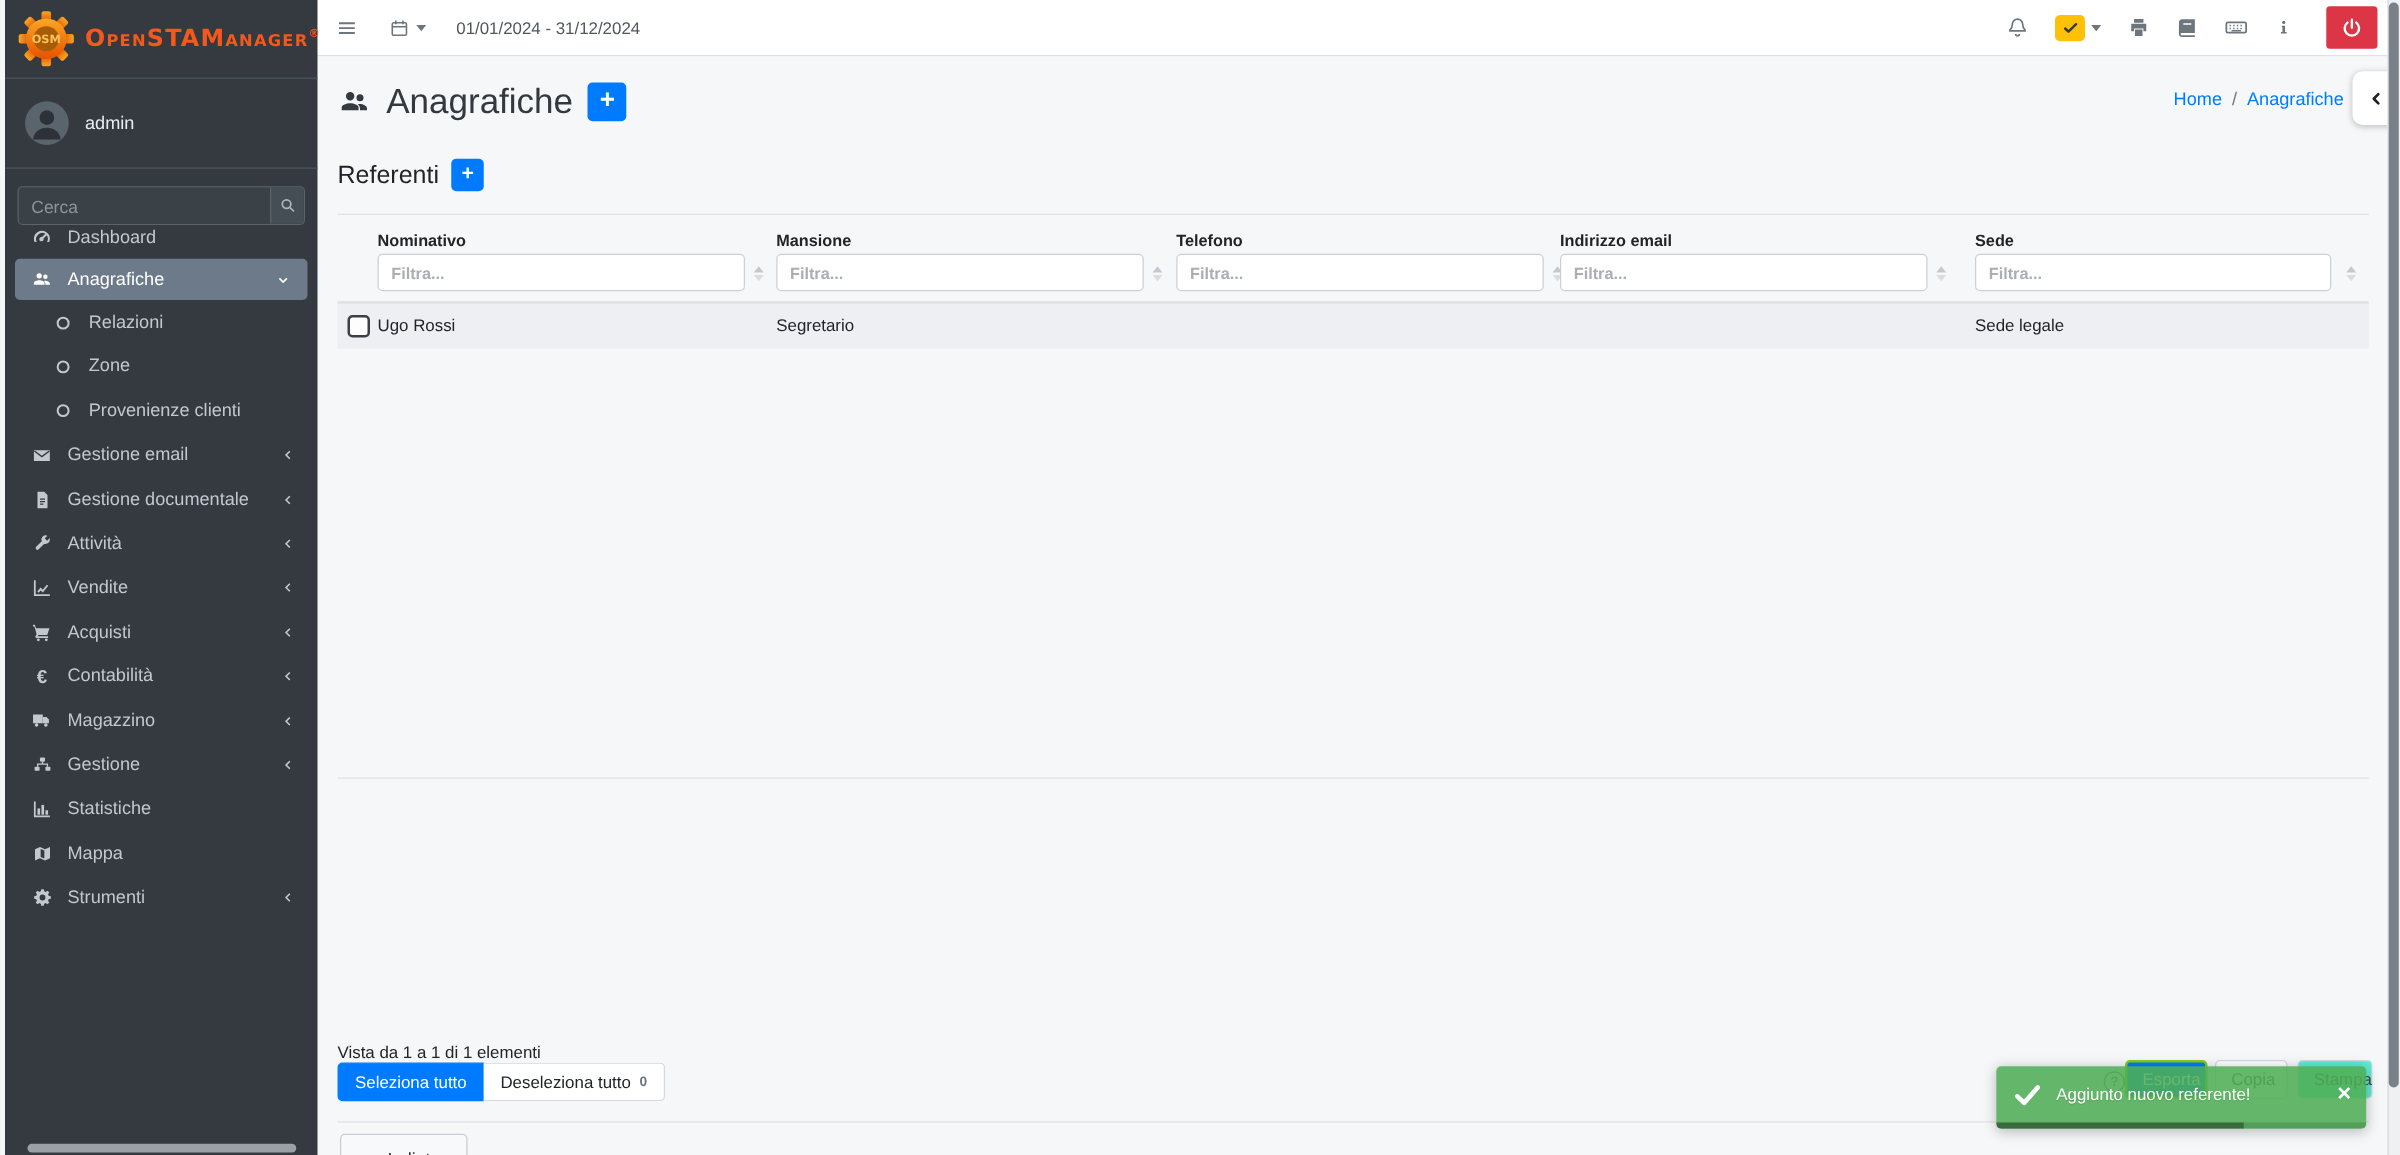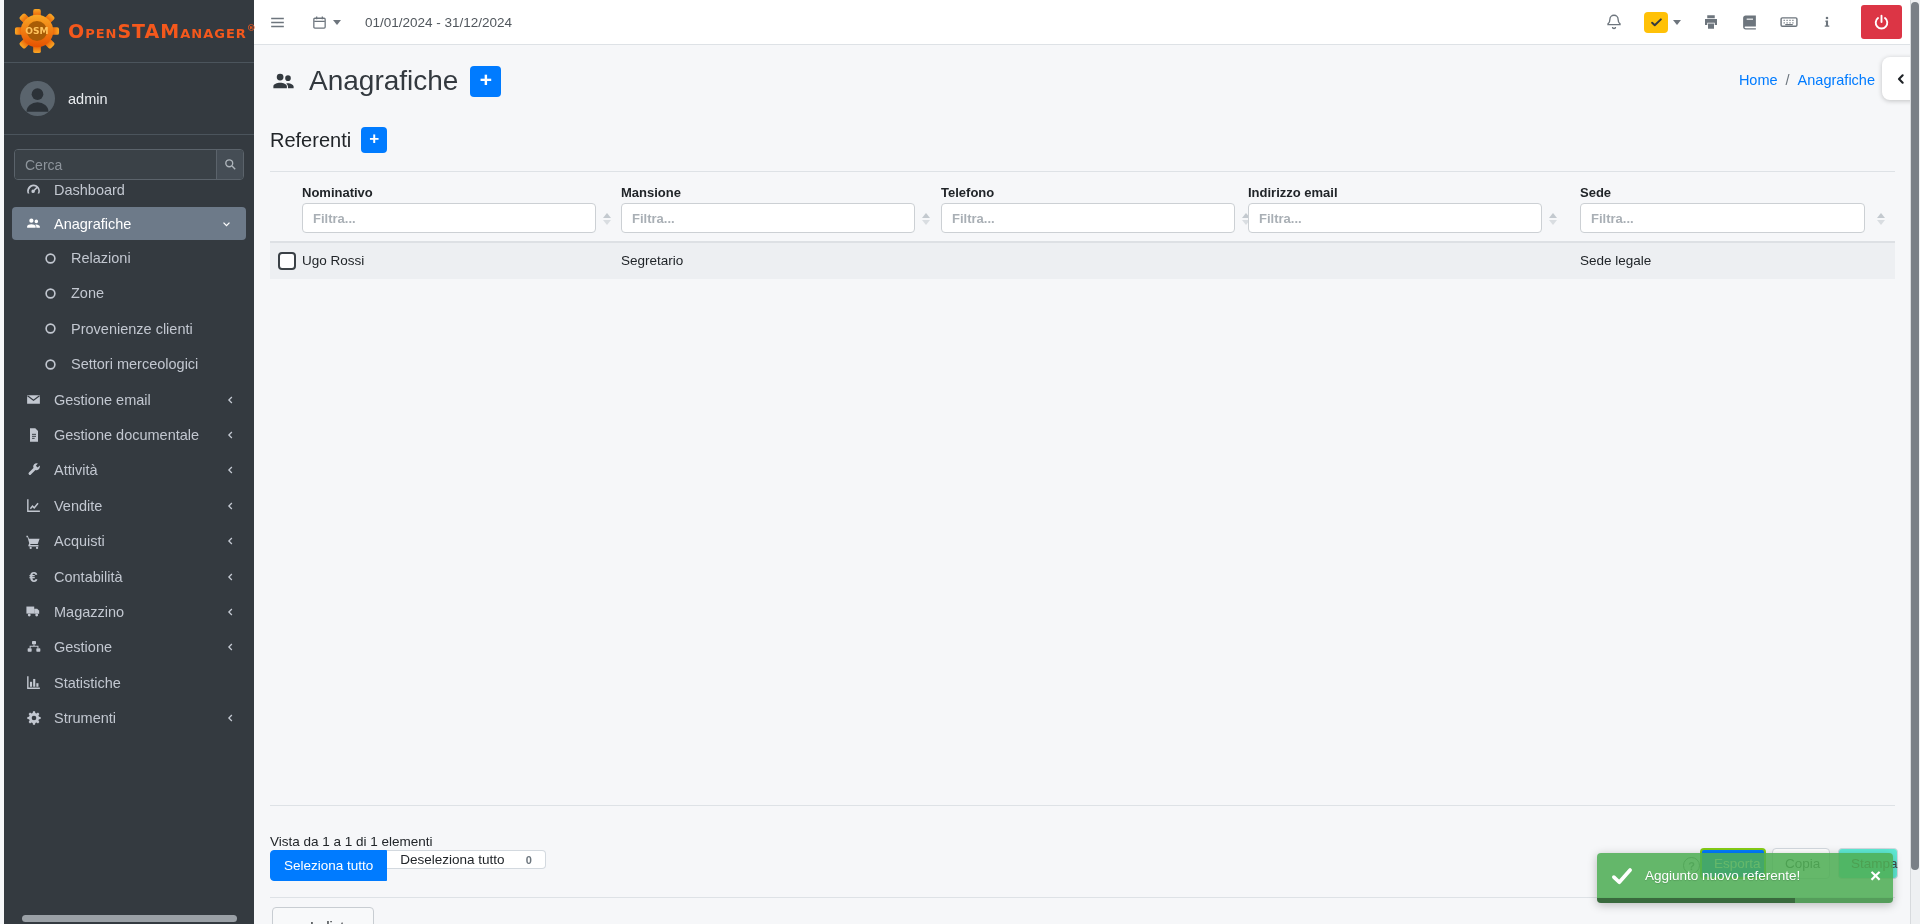--- a/index.html
+++ b/index.html
@@ -47,38 +47,38 @@
   .plus-lg { width:31px; height:31px; font-size:21px; }
   .plus-sm { width:26px; height:26px; font-size:17px; }
   .breadcrumb { position:absolute; top:27px; right:45px; font-size:14.5px; display:flex; gap:8px; }
   .breadcrumb a { color:#007bff; text-decoration:none; cursor:pointer; }
   .bc-sep { color:#6c757d; }
   .collapse-btn { position:absolute; left:1632px; top:12px; width:38px; height:43px; background:#fff; border:0; border-radius:8px 0 0 8px; box-shadow:0 1px 5px rgba(0,0,0,.22); cursor:pointer; display:flex; align-items:center; justify-content:center; z-index:6; }
   .section-head { position:absolute; left:20px; top:82px; display:flex; align-items:center; gap:10px; }
   .section-title { font-size:20px; font-weight:400; color:#212529; }
 
   
-  .dtable { position:absolute; left:20px; right:25px; top:126px; height:635px; border-top:1px solid #dee2e6; border-bottom:1px solid #dee2e6; }
+  .dtable { position:absolute; left:20px; right:25px; top:126px; height:452px; border-top:1px solid #dee2e6; border-bottom:1px solid #dee2e6; }
   .thead { position:relative; height:71px; border-bottom:2px solid #dde0e4; }
   .th { position:absolute; top:13px; width:319px; }
   .th-label { font-size:13px; font-weight:700; color:#212529; display:block; margin-bottom:3px; cursor:pointer; }
   .th input { width:294px; height:30px; border:1px solid #ccd0d4; border-radius:4px; padding:0 10px; font-size:13px; color:#495057; outline:none; font-family:inherit; background:#fff;font-weight:bold; }
   .th input::placeholder { color:#a9afb5; }
   .sort { position:absolute; right:10px; bottom:8px; display:flex; flex-direction:column; gap:2px; cursor:pointer; }
   .sort .up { width:0; height:0; border-left:4px solid transparent; border-right:4px solid transparent; border-bottom:5px solid #c3c9cf; }
   .sort .dn { width:0; height:0; border-left:4px solid transparent; border-right:4px solid transparent; border-top:5px solid #d9dde1; }
   .trow { position:relative; height:36px; background:#edeff2; cursor:pointer; }
   .td { position:absolute; top:10px; font-size:13.5px; color:#212529; }
   .row-check { position:absolute; left:8px; top:9px; width:18px; height:18px; border:2px solid #3a4046; border-radius:4px; background:#fdfdfe; cursor:pointer; }
 
   
   .dt-info { position:absolute; left:20px; top:789px; font-size:13.5px; color:#212529; }
   .sel-group { position:absolute; left:20px; top:805px; display:flex; }
   .btn-sel { height:31px; padding:0 13px; font-size:13.5px; border:1px solid #007bff; background:#007bff; color:#fff; border-radius:4px 0 0 4px; cursor:pointer; font-family:inherit; }
-  .btn-desel { height:19px; padding:0 13px; font-size:13.5px; border:1px solid #d3d9df; border-left:0; background:#fff; color:#212529; border-radius:0 4px 4px 0; cursor:pointer; font-family:inherit; display:flex; align-items:center; gap:21px; }
+  .btn-desel { height:31px; padding:0 13px; font-size:13.5px; border:1px solid #d3d9df; border-left:0; background:#fff; color:#212529; border-radius:0 4px 4px 0; cursor:pointer; font-family:inherit; display:flex; align-items:center; gap:7px; }
   .desel-count { font-size:11px; font-weight:700; color:#6c757d; }
   .foot-divider { position:absolute; left:20px; right:25px; top:852px; border-top:1px solid #dee2e6; }
   .btn-back { position:absolute; left:22px; top:862px; height:40px; padding:0 16px; background:#f8f9fa; border:1px solid #c8cdd2; border-radius:4px; font-size:14px; color:#212529; display:flex; align-items:center; gap:8px; cursor:pointer; font-family:inherit; }
   .help-circle { position:absolute; left:1433px; top:812px; width:17px; height:17px; border:1.6px solid #6c757d; border-radius:50%; color:#6c757d; font-size:11px; font-weight:700; display:flex; align-items:center; justify-content:center; cursor:pointer; }
   .help-circle::before { content:"?"; }
   .export-row { position:absolute; top:803px; display:flex; }
   .btn-exp { height:31px; padding:0 12px; font-size:13.5px; border-radius:4px; cursor:pointer; font-family:inherit; }
   .btn-exp.primary { position:absolute; left:1450px; width:66px; background:#007bff; border:2px solid #84cc16; color:#fff; }
   .btn-exp.light1 { position:absolute; left:1522px; width:58px; background:#fff; border:1px solid #d3d9df; color:#444; }
   .btn-exp.light2 { position:absolute; left:1588px; width:60px; background:#5eead4; border:1px solid #d3d9df; color:#444; }
@@ -191,28 +191,20 @@
         <span>Zone</span>
       </li>
       <li class="nav-item sub">
         <span class="ic">
             <svg width="15" height="15" viewBox="0 0 24 24" fill="none" stroke="currentColor" stroke-width="2.6">
               <circle cx="12" cy="12" r="7"></circle>
             </svg>
           </span>
         <span>Provenienze clienti</span>
       </li>
-      <li class="nav-item sub">
-        <span class="ic">
-            <svg width="15" height="15" viewBox="0 0 24 24" fill="none" stroke="currentColor" stroke-width="2.6">
-              <circle cx="12" cy="12" r="7"></circle>
-            </svg>
-          </span>
-        <span>Settori merceologici</span>
-      </li>
       <li class="nav-item">
         <span class="ic">
             <svg width="17" height="17" viewBox="0 0 24 24" fill="currentColor">
               <path d="M3 6h18v12H3z"></path>
               <path d="M3.5 6.8 12 13l8.5-6.2" stroke="#343a40" stroke-width="1.6" fill="none"></path>
             </svg>
           </span>
         <span>Gestione email</span>
         <span class="chev ic">
             <svg width="13" height="13" viewBox="0 0 24 24" fill="none" stroke="currentColor" stroke-width="2.4">
@@ -320,20 +312,28 @@
       <li class="nav-item">
         <span class="ic">
             <svg width="17" height="17" viewBox="0 0 24 24" fill="currentColor">
               <path d="M3 3h2v16h16v2H3z"></path>
               <rect x="7" y="11" width="3" height="7"></rect>
               <rect x="11.5" y="7" width="3" height="11"></rect>
               <rect x="16" y="13" width="3" height="5"></rect>
             </svg>
           </span>
         <span>Statistiche</span>
+      </li>
+      <li class="nav-item">
+        <span class="ic">
+            <svg width="16" height="16" viewBox="0 0 24 24" fill="currentColor">
+              <path d="M9 4 3 6.5V20l6-2.5 6 2.5 6-2.5V4l-6 2.5zm.8 2.3 4.4 1.8v9.6l-4.4-1.8z"></path>
+            </svg>
+          </span>
+        <span>Mappa</span>
       </li>
       <li class="nav-item">
         <span class="ic">
             <svg width="16" height="16" viewBox="0 0 24 24" fill="currentColor">
               <path d="M21 13.5v-3l-2.6-.5a6.7 6.7 0 0 0-.8-1.8l1.5-2.2-2.1-2.1-2.2 1.5a6.7 6.7 0 0 0-1.8-.8L12.5 2h-3l-.5 2.6c-.6.2-1.3.4-1.8.8L5 3.9 2.9 6l1.5 2.2c-.4.5-.6 1.2-.8 1.8L1 10.5v3l2.6.5c.2.6.4 1.3.8 1.8L2.9 18 5 20.1l2.2-1.5c.5.4 1.2.6 1.8.8l.5 2.6h3l.5-2.6c.6-.2 1.3-.4 1.8-.8l2.2 1.5 2.1-2.1-1.5-2.2c.4-.5.6-1.2.8-1.8zM11 15.5a3.5 3.5 0 1 1 3.5-3.5 3.5 3.5 0 0 1-3.5 3.5z" transform="translate(1 0)"></path>
             </svg>
           </span>
         <span>Strumenti</span>
         <span class="chev ic">
             <svg width="13" height="13" viewBox="0 0 24 24" fill="none" stroke="currentColor" stroke-width="2.4">

